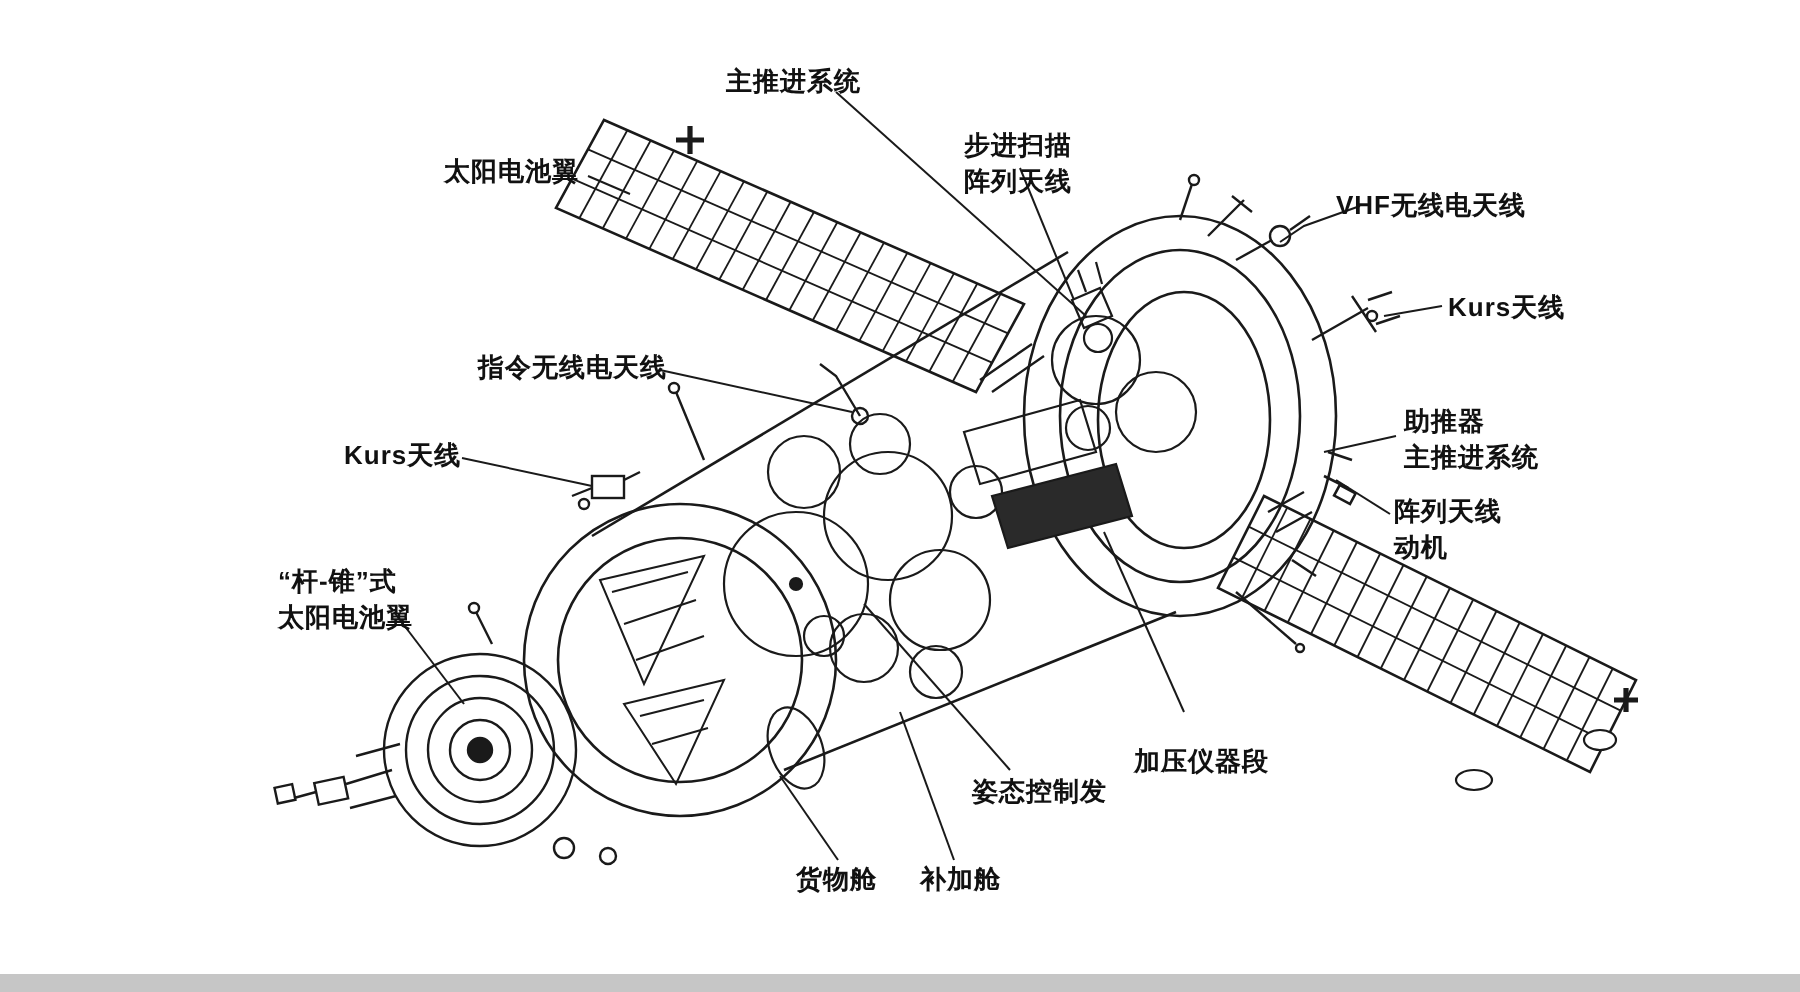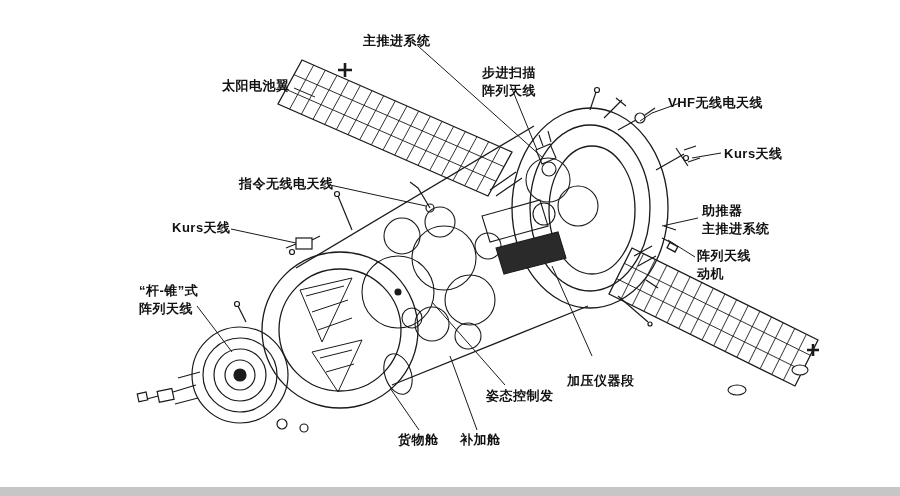--- a/index.html
+++ b/index.html
@@ -190,21 +190,21 @@
     <div class="label" style="left:222px;top:77px;">太阳电池翼</div>
     <div class="label" style="left:668px;top:94px;">VHF无线电天线</div>
     <div class="label" style="left:724px;top:145px;">Kurs天线</div>
     <div class="label" style="left:227px;top:175px;margin-left:12px;">指令无线电天线</div>
     <div class="label" style="left:702px;top:202px;">助推器
 主推进系统</div>
     <div class="label" style="left:172px;top:219px;">Kurs天线</div>
     <div class="label" style="left:697px;top:247px;">阵列天线
 动机</div>
     <div class="label" style="left:139px;top:282px;">“杆-锥”式
-阵列天线</div>
+太阳电池翼</div>
     <div class="label" style="left:567px;top:358px;margin-top:14px;">加压仪器段</div>
     <div class="label" style="left:486px;top:387px;">姿态控制发</div>
     <div class="label" style="left:398px;top:431px;">货物舱</div>
     <div class="label" style="left:460px;top:431px;">补加舱</div>
   </div>
 
   <div class="page-edge"></div>
 </div>
 
 </body></html>

